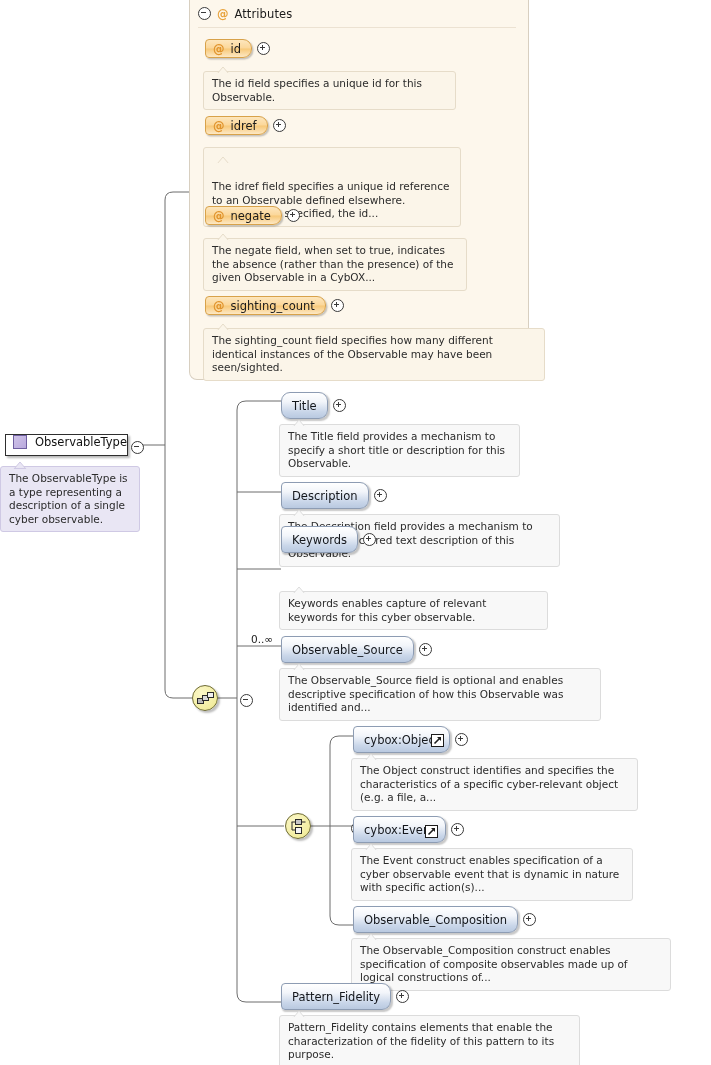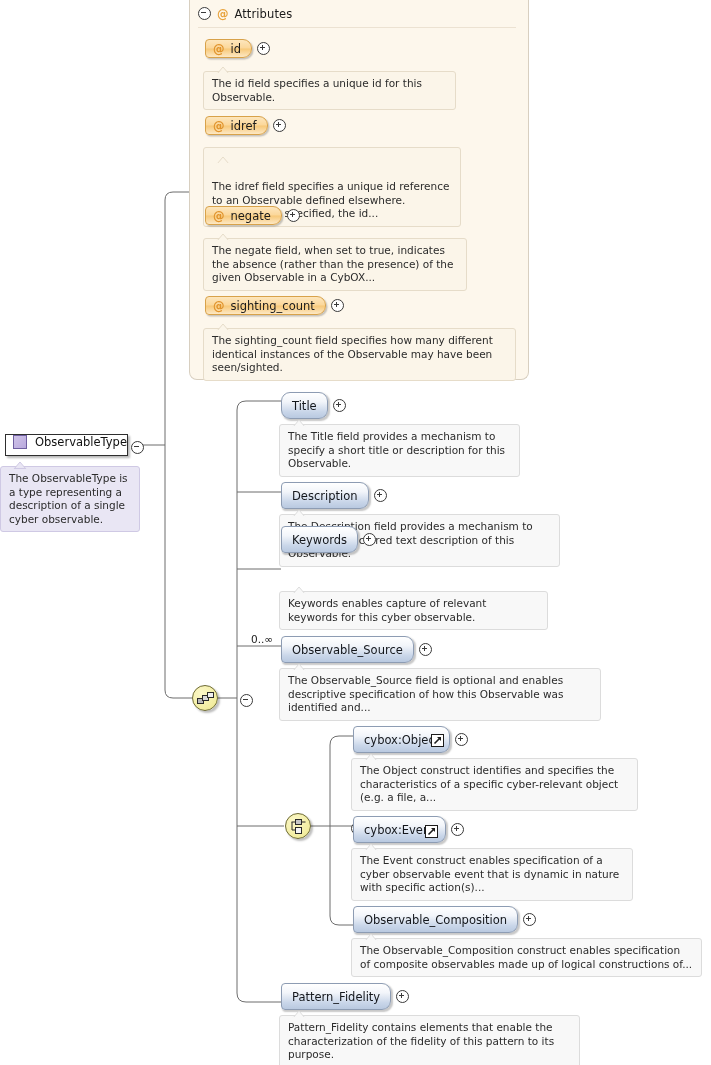--- a/index.html
+++ b/index.html
@@ -208,21 +208,21 @@
 </div>
 
 
 <div class="abs pill-row" style="left:205px;top:296px;">
   <span class="attr-pill">
     <span class="at-sym">@</span>
     <span>sighting_count</span>
   </span>
   <span class="toggle plus"></span>
 </div>
-<div class="balloon warm" style="left:203px;top:328px;width:313px;">
+<div class="balloon warm" style="left:203px;top:328px;width:342px;">
   <span class="tipwrap">
     <svg width="14" height="7" viewBox="0 0 14 7">
         <path d="M1 7 L7 0 L13 7 Z" fill="#fbf5e9" stroke="#e6dcc9" stroke-width="1"></path>
         <path d="M1 7 L13 7" stroke="#fbf5e9" stroke-width="2"></path>
       </svg>
   </span>
   <span>The sighting_count field specifies how many different identical instances of the Observable may have been seen/sighted.</span>
 </div>
 
 
@@ -378,21 +378,21 @@
   <span>The Event construct enables specification of a cyber observable event that is dynamic in nature with specific action(s)...</span>
 </div>
 
 
 <div class="abs pill-row" style="left:353px;top:906px;">
   <span class="elem-pill sq">
     <span>Observable_Composition</span>
   </span>
   <span class="toggle plus"></span>
 </div>
-<div class="balloon" style="left:351px;top:938px;width:351px;">
+<div class="balloon" style="left:351px;top:938px;width:320px;">
   <span class="tipwrap">
     <svg width="14" height="7" viewBox="0 0 14 7">
         <path d="M1 7 L7 0 L13 7 Z" fill="#f8f8f8" stroke="#dcdcdc" stroke-width="1"></path>
         <path d="M1 7 L13 7" stroke="#f8f8f8" stroke-width="2"></path>
       </svg>
   </span>
   <span>The Observable_Composition construct enables specification of composite observables made up of logical constructions of...</span>
 </div>
 
 

